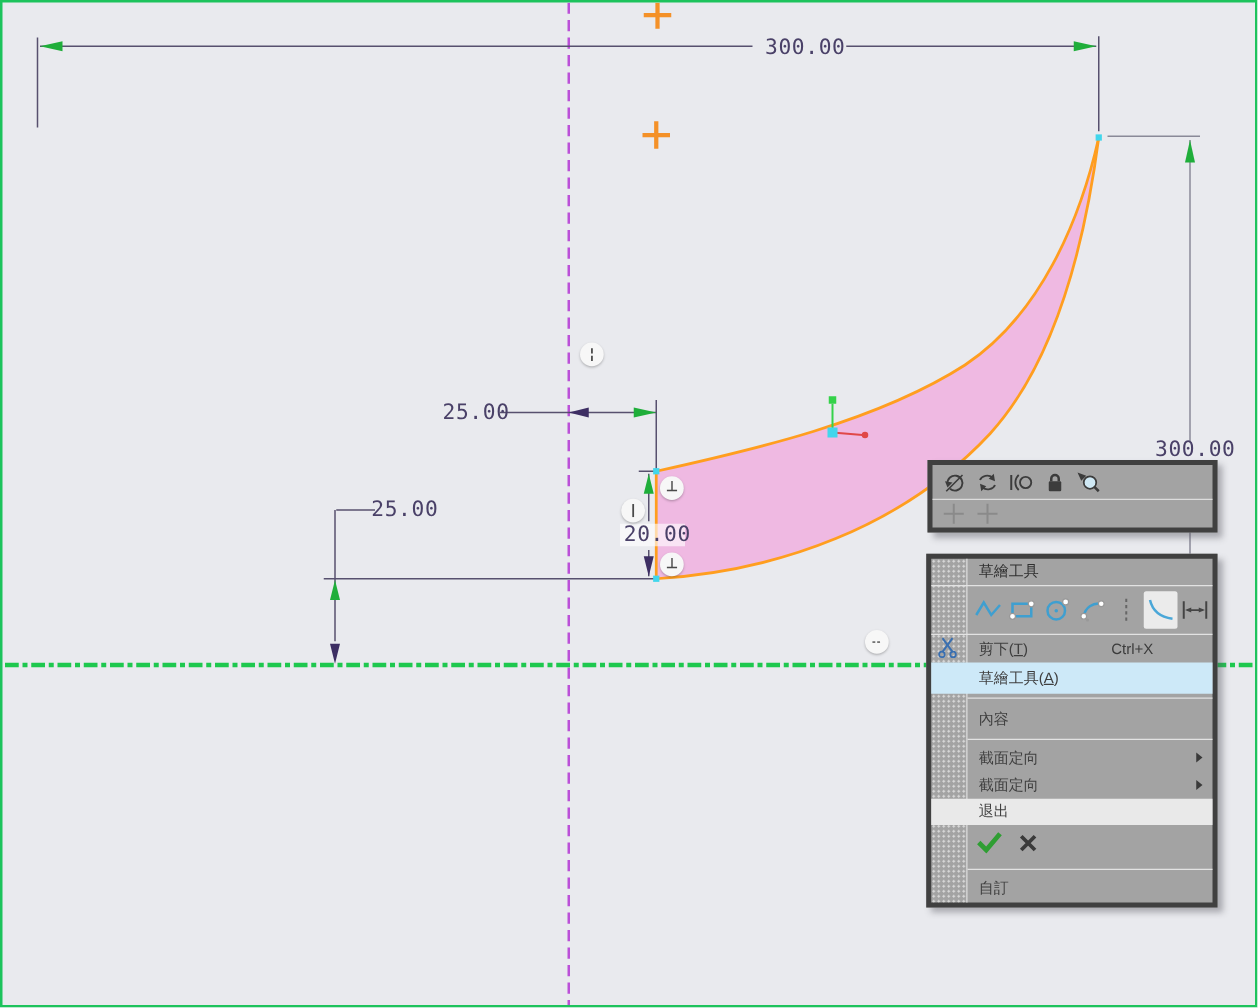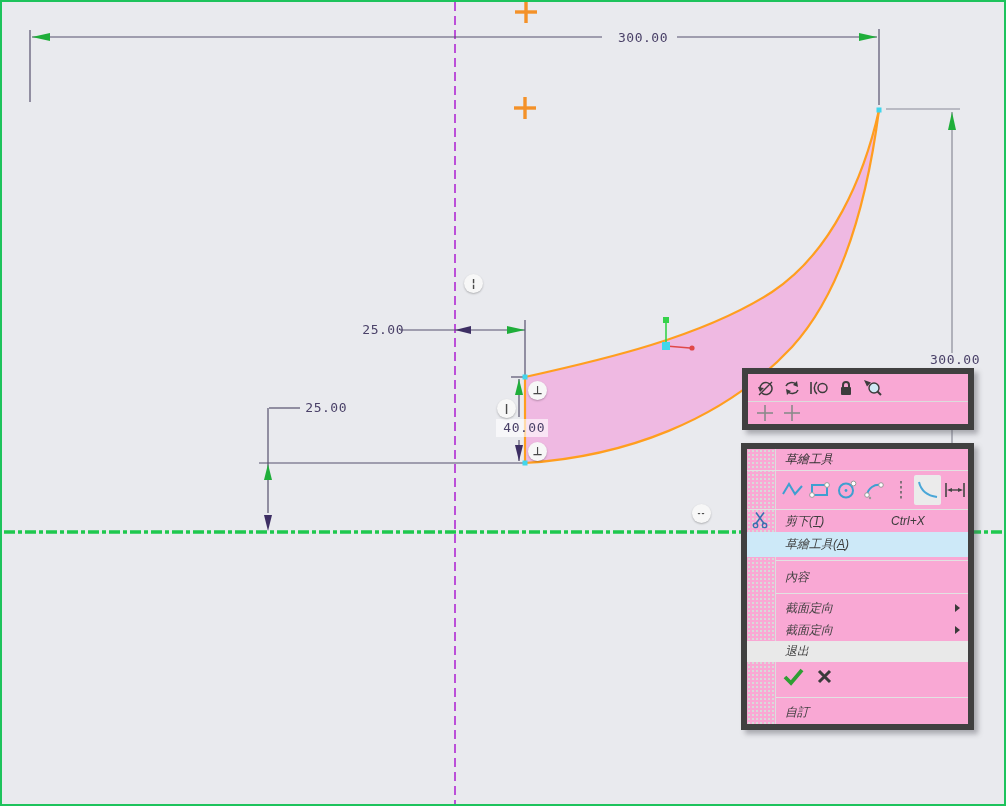--- a/index.html
+++ b/index.html
@@ -4,35 +4,35 @@
 <style>
   html,body{margin:0;padding:0;background:#fff;}
   #viewport{
     position:relative; width:1006px; height:806px; box-sizing:border-box;
     background:#e9eaee; border:2px solid #1dc35c; overflow:hidden;
     font-family:"Liberation Sans", sans-serif;
   }
   #sketch-svg{position:absolute; left:0; top:0; z-index:1;}
   .dim-label{
     position:absolute; z-index:3; font-family:"DejaVu Sans Mono", monospace;
-    font-size:13px; letter-spacing:0.5px; color:#4a4168; text-align:right;
+    font-size:17px; letter-spacing:0.5px; color:#4a4168; text-align:left;
     line-height:14px; white-space:nowrap;
   }
   .dim-label.boxed{background:rgba(255,255,255,0.62); padding:2px 3px;}
   .badge{
     position:absolute; z-index:3; width:19px; height:19px; border-radius:50%;
     background:#f7f7f7; box-shadow:0 1px 2px rgba(0,0,0,0.25);
     display:flex; align-items:center; justify-content:center;
     font-size:11px; font-weight:bold; color:#4a4a4a; line-height:1;
   }
   .badge.small-glyph{font-size:9px; letter-spacing:1px;}
   
   .panel{
-    position:absolute; z-index:5; background:#f9a8d4; border:6px solid #404040;
-    box-shadow:4px 4px 5px rgba(90,90,100,0.45); box-sizing:border-box;font-style:italic;
+    position:absolute; z-index:5; background:#a3a3a3; border:4px solid #404040;
+    box-shadow:4px 4px 5px rgba(90,90,100,0.45); box-sizing:border-box;
   }
   
   #mini-toolbar{left:740px; top:366px; width:232px;}
   #mini-toolbar .row1{height:27px; display:flex; align-items:center; padding-left:6px; gap:5px; border-bottom:1px solid #dcdcdc;}
   #mini-toolbar .row2{height:22px; display:flex; align-items:center; padding-left:6px; gap:5px;}
   .tbtn{width:22px; height:22px; display:flex; align-items:center; justify-content:center;}
   
   #context-menu{left:739px; top:441px; width:233px; padding:0;}
   #gutter-strip{
     position:absolute; left:0; top:0; width:29px; height:100%;
@@ -138,21 +138,21 @@
         <line x1="524" y1="0" x2="524" y2="21"></line>
       <line x1="512" y1="106" x2="534" y2="106"></line>
         <line x1="523" y1="95" x2="523" y2="117"></line>
     </g>
   </svg>
 
   <div class="dim-label" style="left:610px; top:29px; width:56px;">300.00</div>
   <div class="dim-label" style="left:922px; top:351px; width:56px;">300.00</div>
   <div class="dim-label" style="left:352px; top:321px; width:50px;">25.00</div>
   <div class="dim-label" style="left:295px; top:399px; width:50px;">25.00</div>
-  <div class="dim-label boxed" style="left:494px; top:417px; width:46px;">40.00</div>
+  <div class="dim-label boxed" style="left:494px; top:417px; width:46px;">20.00</div>
 
   <div class="badge" style="left:526px; top:379px;">⊥</div>
   <div class="badge" style="left:526px; top:440px;">⊥</div>
   <div class="badge" style="left:495px; top:397px;">|</div>
   <div class="badge" style="left:462px; top:272px;">¦</div>
   <div class="badge small-glyph" style="left:690px; top:502px;">--</div>
 
   <div id="mini-toolbar" class="panel">
     <div class="row1">
       <span class="tbtn">

